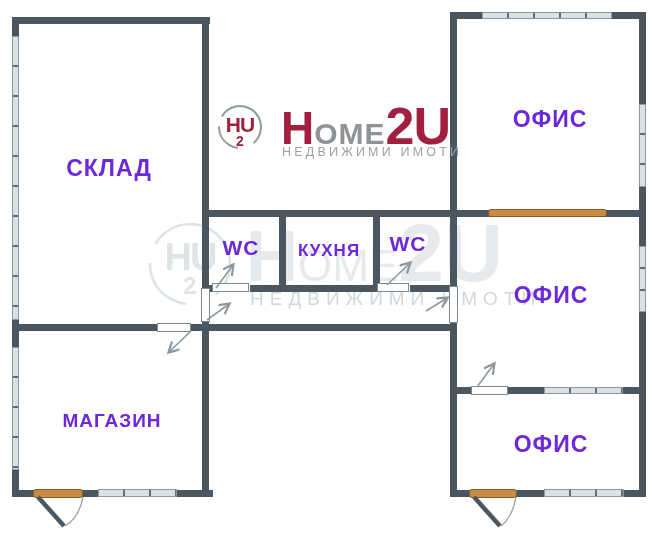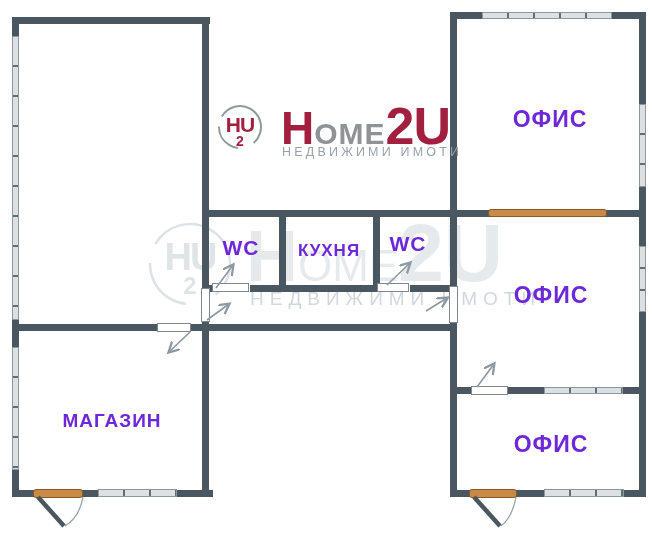--- a/index.html
+++ b/index.html
@@ -43,20 +43,21 @@
       <text x="50" y="82" font-size="24" font-weight="bold" fill="rgba(140,158,170,0.28)" text-anchor="middle">2</text>
     </svg>
     <div class="wmk-word">
       <span class="wmk-h">H</span>
         <span class="wmk-ome">ОМЕ</span>
         <span class="wmk-2u">2U</span>
     </div>
     <div class="wmk-tag">НЕДВИЖИМИ ИМОТИ</div>
   </div>
 
+  <div class="rlabel" style="left:109px;top:168px;font-size:23px;">СКЛАД</div>
   <div class="rlabel" style="left:112px;top:420px;font-size:19px;">МАГАЗИН</div>
   <div class="rlabel" style="left:241px;top:247px;font-size:21px;">WC</div>
   <div class="rlabel" style="left:329px;top:250px;font-size:17px;">КУХНЯ</div>
   <div class="rlabel" style="left:408px;top:243px;font-size:21px;">WC</div>
   <div class="rlabel" style="left:550px;top:119px;font-size:23px;">ОФИС</div>
   <div class="rlabel" style="left:551px;top:295px;font-size:23px;">ОФИС</div>
   <div class="rlabel" style="left:551px;top:444px;font-size:23px;">ОФИС</div>
 
   <div class="w" style="left:14px;top:17px;width:196px;height:7px;"></div>
   <div class="w" style="left:450px;top:12px;width:196px;height:7px;"></div>

